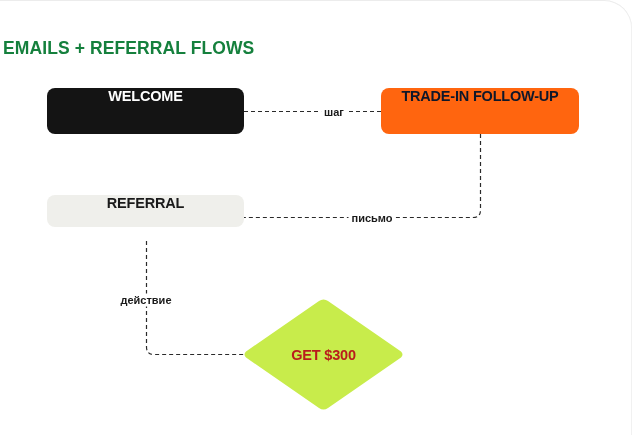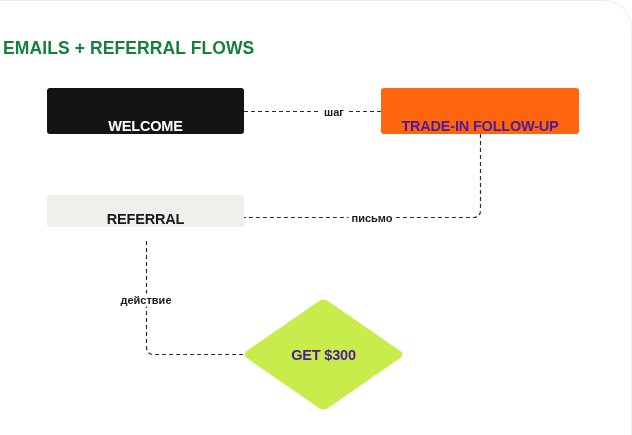--- a/index.html
+++ b/index.html
@@ -31,23 +31,23 @@
       margin-top: 24px;
     }
     svg.edges {
       position: absolute;
       left: 0;
       top: 0;
     }
     .node {
       position: absolute;
       display: flex;
-      align-items: flex-end;
+      align-items: flex-start;
       justify-content: center;
-      border-radius: 3px;
+      border-radius: 8px;
       font-size: 14.5px;
       font-weight: 700;
       letter-spacing: -0.2px;
       white-space: nowrap;
       box-sizing: border-box;
     }
     .node-welcome {
       left: 47px; top: 88px; width: 197px; height: 46px;
     }
     .node-tradein {
@@ -94,27 +94,27 @@
 
     <path class="edge" d="M146.5 241 L146.5 347 Q146.5 354.5 154 354.5 L244 354.5" fill="none" stroke-width="1.2" stroke-dasharray="4 3" stroke="#2a2a2a"></path>
 
     <path id="reward-diamond" d="M323.5 299.5 Q326 299.5 328 301 L401 351.5 Q404 354.5 401 357.5 L328 408 Q323.5 411 319 408 L246 357.5 Q243 354.5 246 351.5 L319 301 Q321 299.5 323.5 299.5 Z" fill="#C8EC4B"></path>
   </svg>
 
   <div class="node node-welcome" id="node-welcome" style="background: rgb(20, 20, 20); color: rgb(255, 255, 255);">
     <span>WELCOME</span>
   </div>
 
-  <div class="node node-tradein" id="node-tradein" style="background: rgb(255, 101, 15); color: #4c1d95;">
+  <div class="node node-tradein" id="node-tradein" style="background: rgb(255, 101, 15); color: #0f172a;">
     <span>TRADE-IN FOLLOW-UP</span>
   </div>
 
   <div class="node node-referral" id="node-referral" style="background: rgb(239, 239, 235); color: rgb(26, 26, 26);">
     <span>REFERRAL</span>
   </div>
 
-  <div class="diamond-label" id="reward-label" style="color: #4c1d95;">GET $300</div>
+  <div class="diamond-label" id="reward-label" style="color: #b91c1c;">GET $300</div>
 
   <div class="edge-label lbl-shag">шаг</div>
   <div class="edge-label lbl-pismo">письмо</div>
   <div class="edge-label lbl-deistvie">действие</div>
 
 </div>
 
 </body></html>

